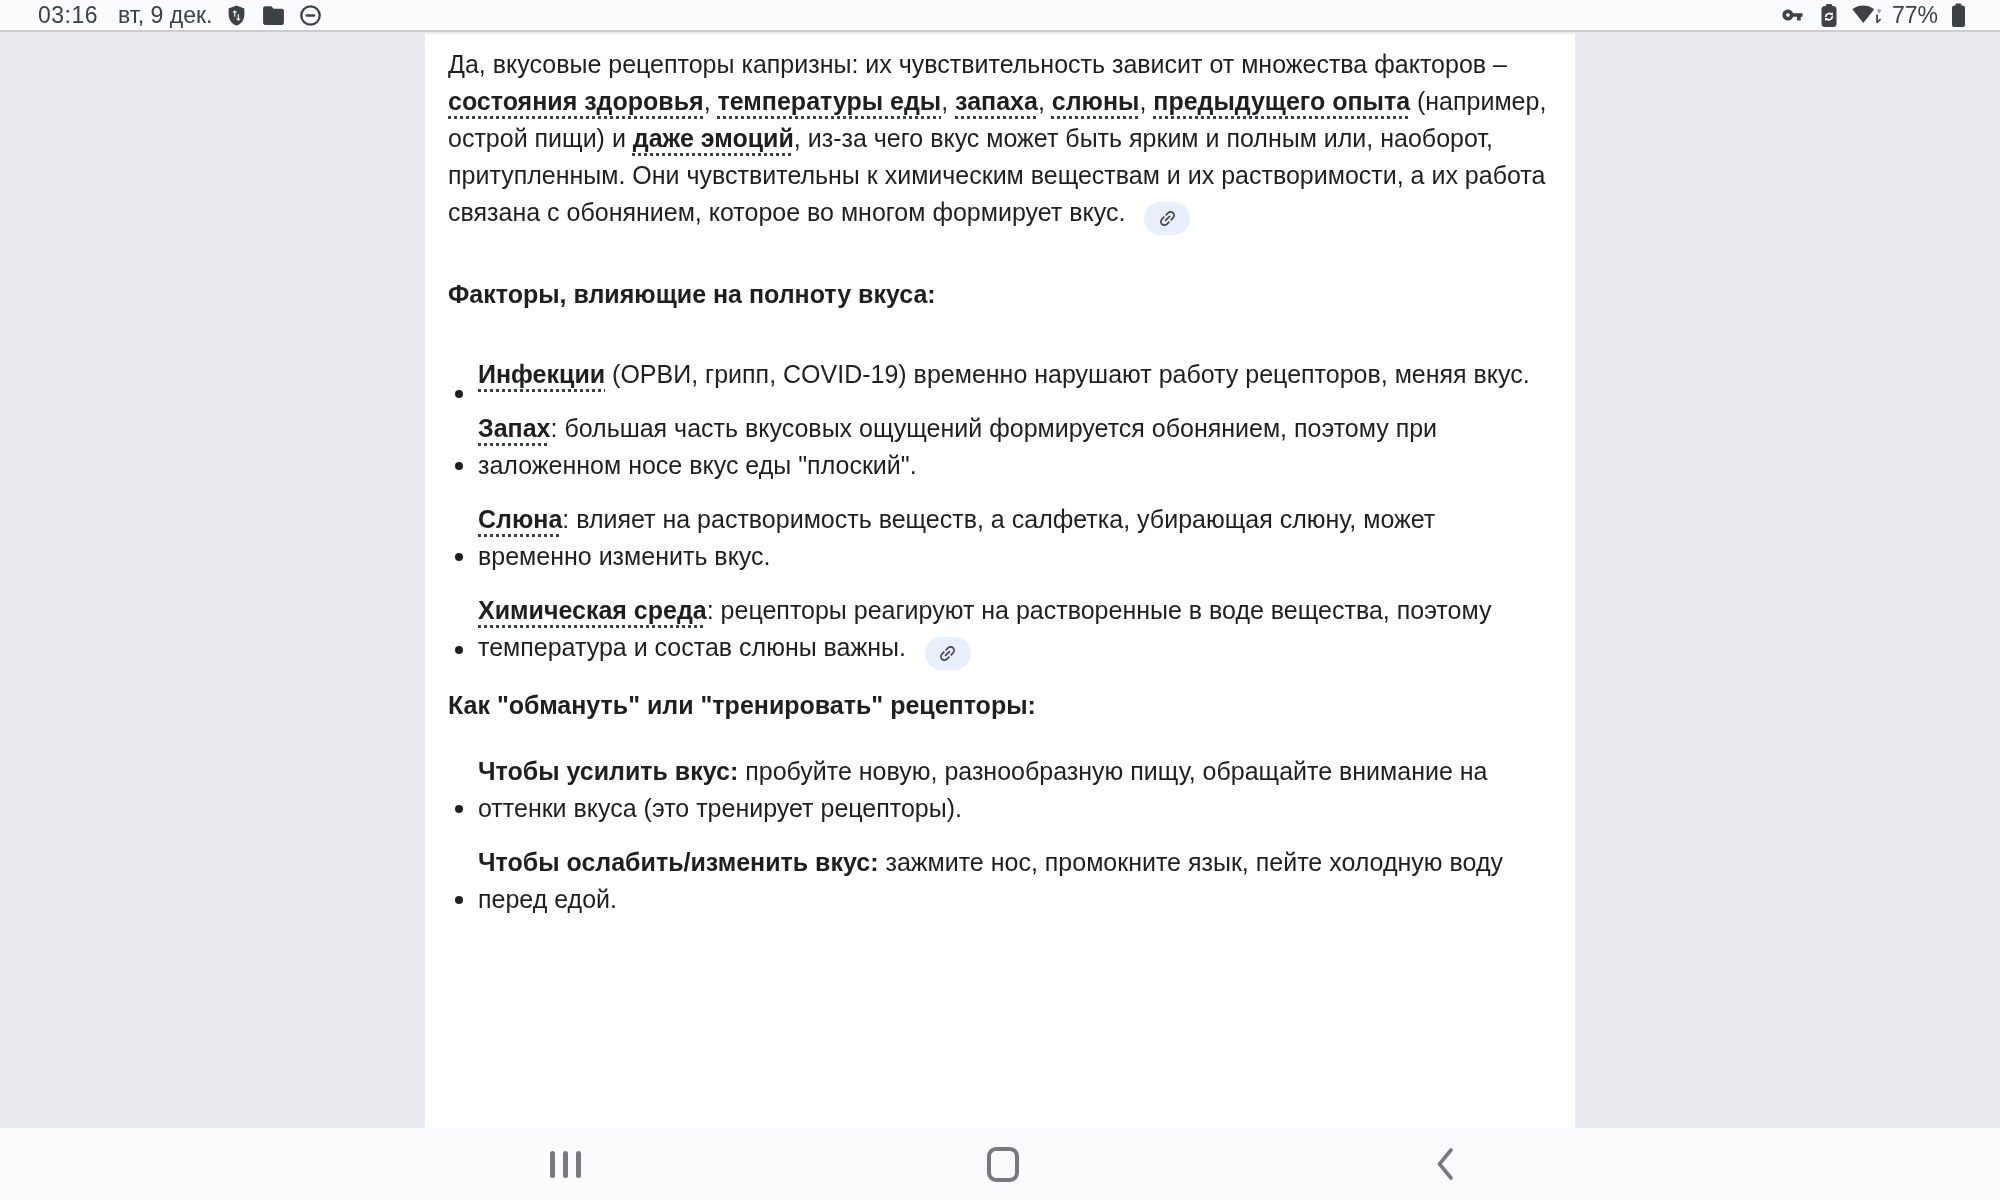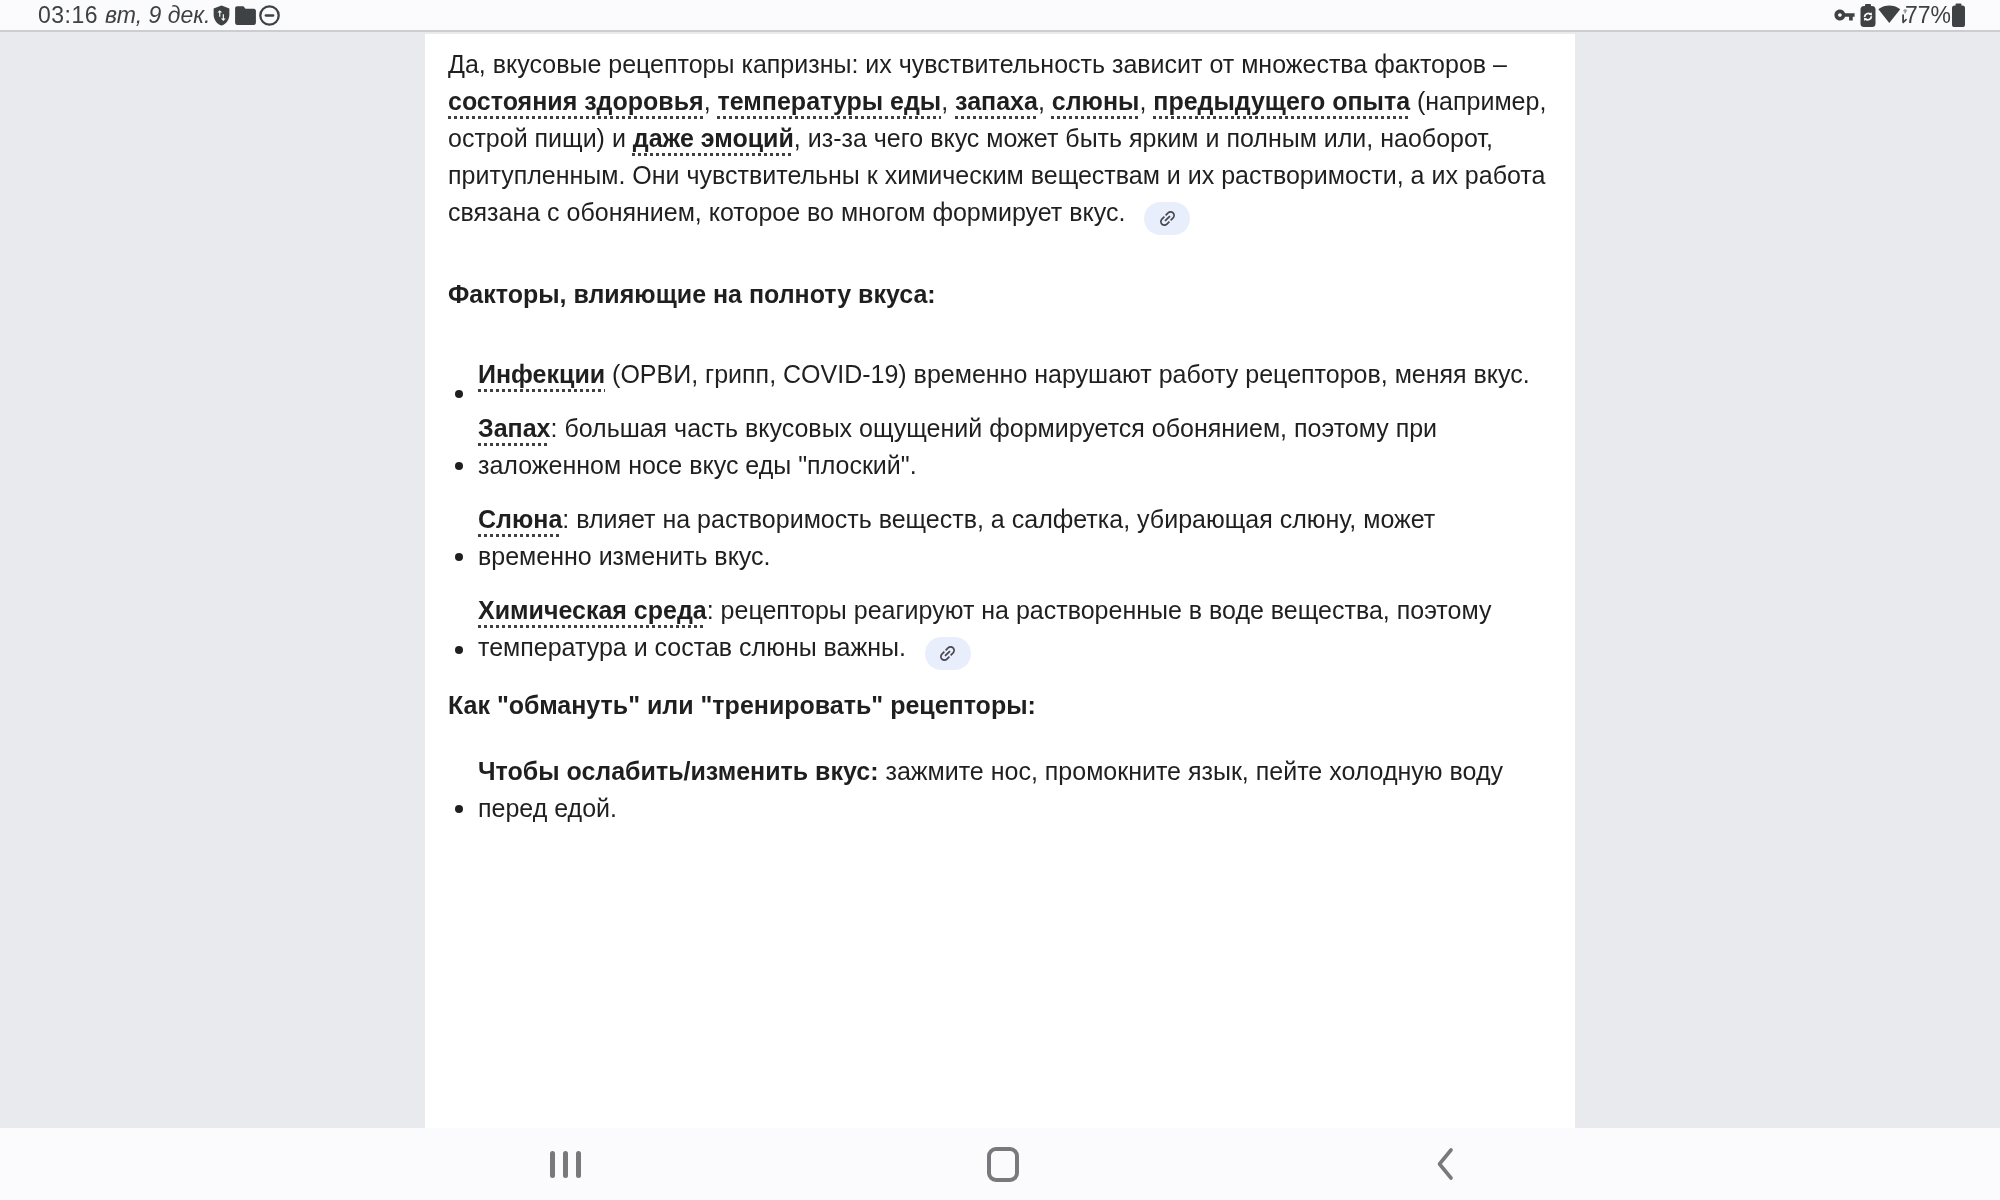--- a/index.html
+++ b/index.html
@@ -12,23 +12,23 @@
   .page{position:absolute;inset:0;}
 
   
   .status-bar{
     position:absolute;top:0;left:0;right:0;height:32px;
     background:#fbfafd;border-bottom:2px solid #cbcdd1;
     display:flex;align-items:center;justify-content:space-between;
     padding:0 34px 0 38px;box-sizing:border-box;
     color:#3e4144;font-size:23px;
   }
-  .sb-left,.sb-right{display:flex;align-items:center;}
+  .sb-left,.sb-right{display:flex;align-items:center;gap:13px;}
   .sb-time{font-weight:400;letter-spacing:.5px;}
-  .sb-date{margin-left:7px;font-style:italic;}
+  .sb-date{margin-left:7px;}
   .sb-icon{display:inline-flex;align-items:center;justify-content:center;}
   .sb-left .sb-icon:first-of-type{margin-left:10px;}
   .sb-batt-pct{margin-left:-3px;}
 
   
   .page-bg{position:absolute;top:34px;bottom:72px;left:0;right:0;background:#e8eaed;overflow:hidden;}
   .column{position:absolute;left:425px;width:1150px;top:0;bottom:0;background:#ffffff;overflow:hidden;}
   .doc{padding:12px 23px 0 23px;font-size:25px;line-height:37px;color:#1f1f1f;}
   .para{margin:0;}
   .h{font-weight:bold;}
@@ -182,20 +182,24 @@
                     </g>
                   </svg>
                 </span>
 </span>
             </li>
 </ul>
 
         <div class="h h2m">Как "обмануть" или "тренировать" рецепторы:</div>
 
         <ul class="list l2m">
+  <li>
+              <span class="marker"></span>
+              <span class="txt"><span class="b">Чтобы усилить вкус:</span><span> пробуйте новую, разнообразную пищу, обращайте внимание на оттенки вкуса (это тренирует рецепторы).</span></span>
+            </li>
 
   <li>
               <span class="marker"></span>
               <span class="txt"><span class="b">Чтобы ослабить/изменить вкус:</span><span> зажмите нос, промокните язык, пейте холодную воду перед едой.</span>
   
 </span>
             </li>
 </ul>
 
       </div>

